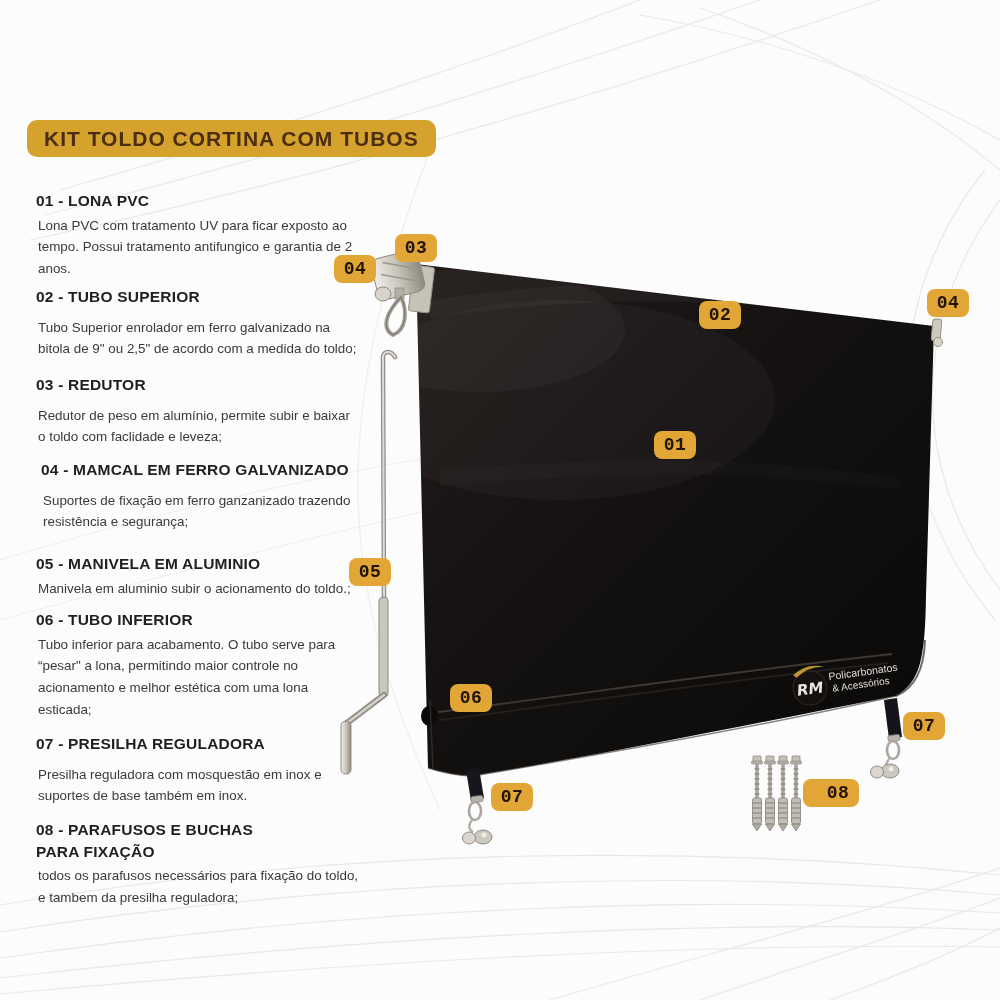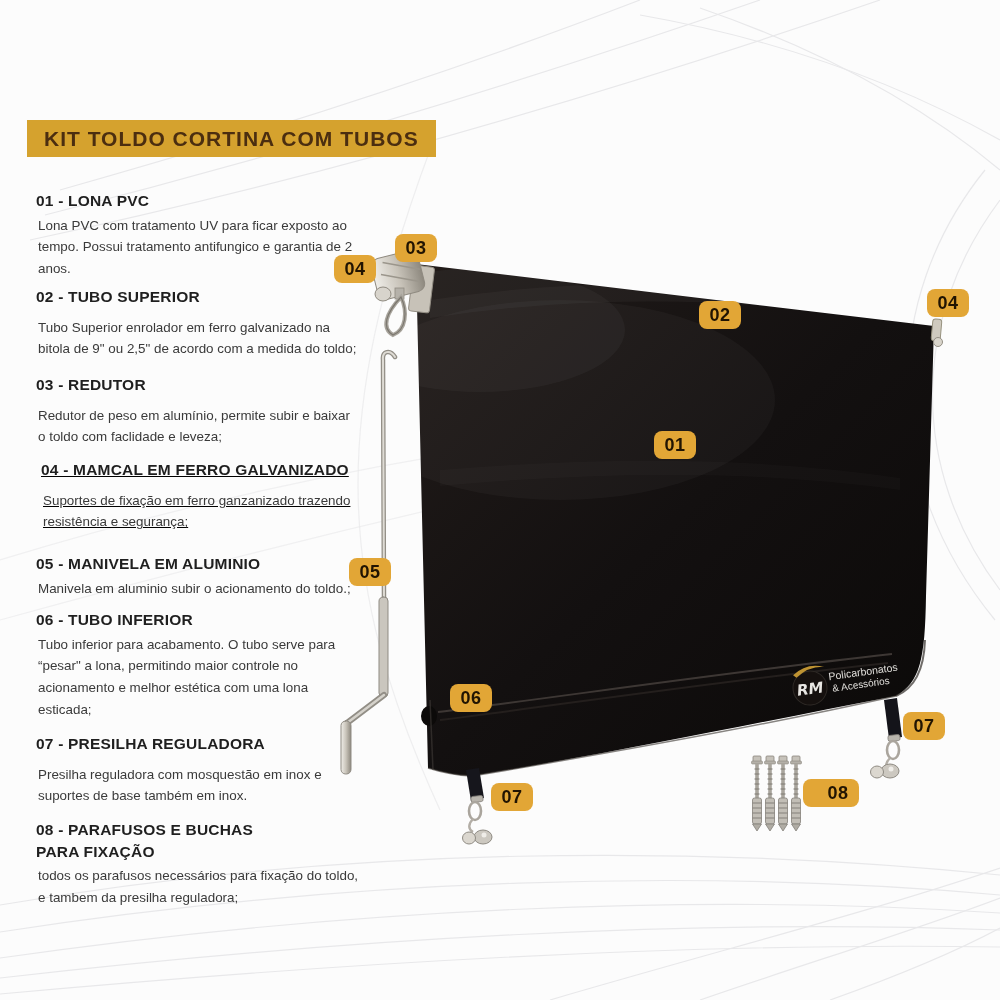--- a/index.html
+++ b/index.html
@@ -10,44 +10,44 @@
   }
   .layer{position:absolute;left:0;top:0;width:1000px;height:1000px;}
   svg{display:block;}
   .noevents{pointer-events:none;}
 
   
   .title-badge{
     position:absolute;left:27px;top:120px;
     background:#d5a22e;color:#4b2e10;
     font-size:21px;font-weight:600;letter-spacing:1px;
-    padding:7px 17px;border-radius:0;line-height:1.1;
+    padding:7px 17px;border-radius:10px;line-height:1.1;
     white-space:nowrap;
   }
 
   
   .section{position:absolute;left:36px;width:372px;}
   .section h3{
     margin:0 0 3px 0;font-size:15.5px;font-weight:bold;color:#1f1f1f;
     letter-spacing:.2px;white-space:pre-line;line-height:1.4;
   }
   .section .body{
     margin:2px;font-size:13.4px;color:#3a3a3a;line-height:1.62;
     white-space:pre-line;
   }
   .gap h3{margin-bottom:9px;}
-  .s04{left:41px;text-decoration:underline;}
+  .s04{left:41px;}
   .s01{top:190px;} .s02{top:286px;} .s03{top:374px;} .s04{top:459px;}
   .s05{top:553px;} .s06{top:609px;} .s07{top:733px;} .s08{top:819px;}
 
   
   .callout{
     position:absolute;width:42px;height:28px;border-radius:8px;
     background:#e2a636;color:#211402;
-    font-family:Liberation Sans, sans-serif;font-weight:bold;font-size:18px;
+    font-family:Liberation Mono, monospace;font-weight:bold;font-size:18px;
     display:flex;align-items:center;justify-content:center;
     z-index:5;letter-spacing:.5px;
   }
   .c03 {left:395px;top:234px;}
   .c04L{left:334px;top:255px;}
   .c02 {left:699px;top:301px;}
   .c04R{left:927px;top:289px;}
   .c01 {left:654px;top:431px;}
   .c05 {left:349px;top:558px;}
   .c06 {left:450px;top:684px;}

